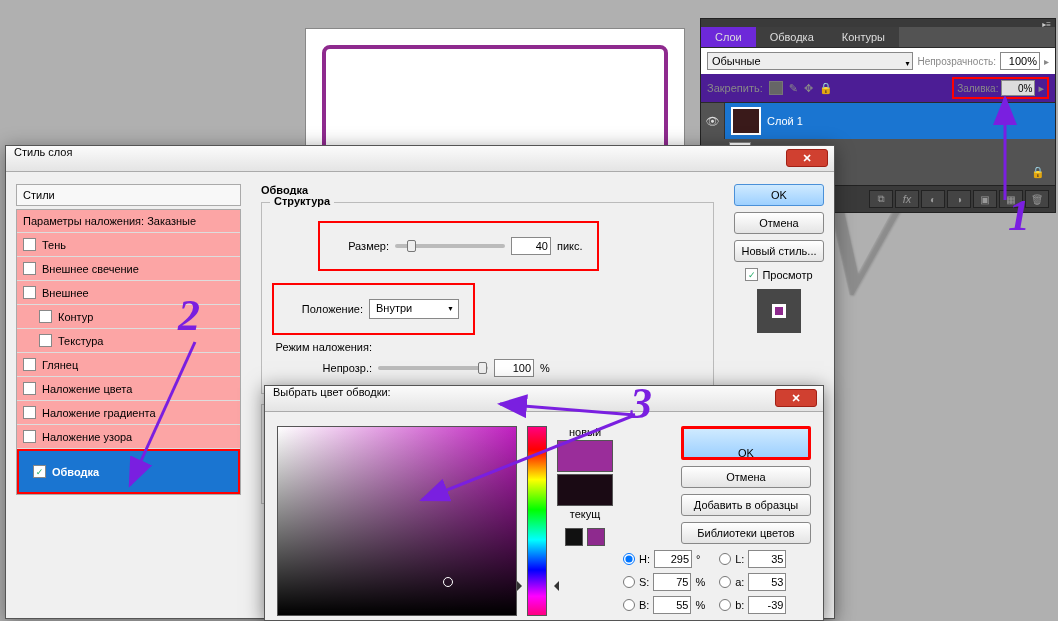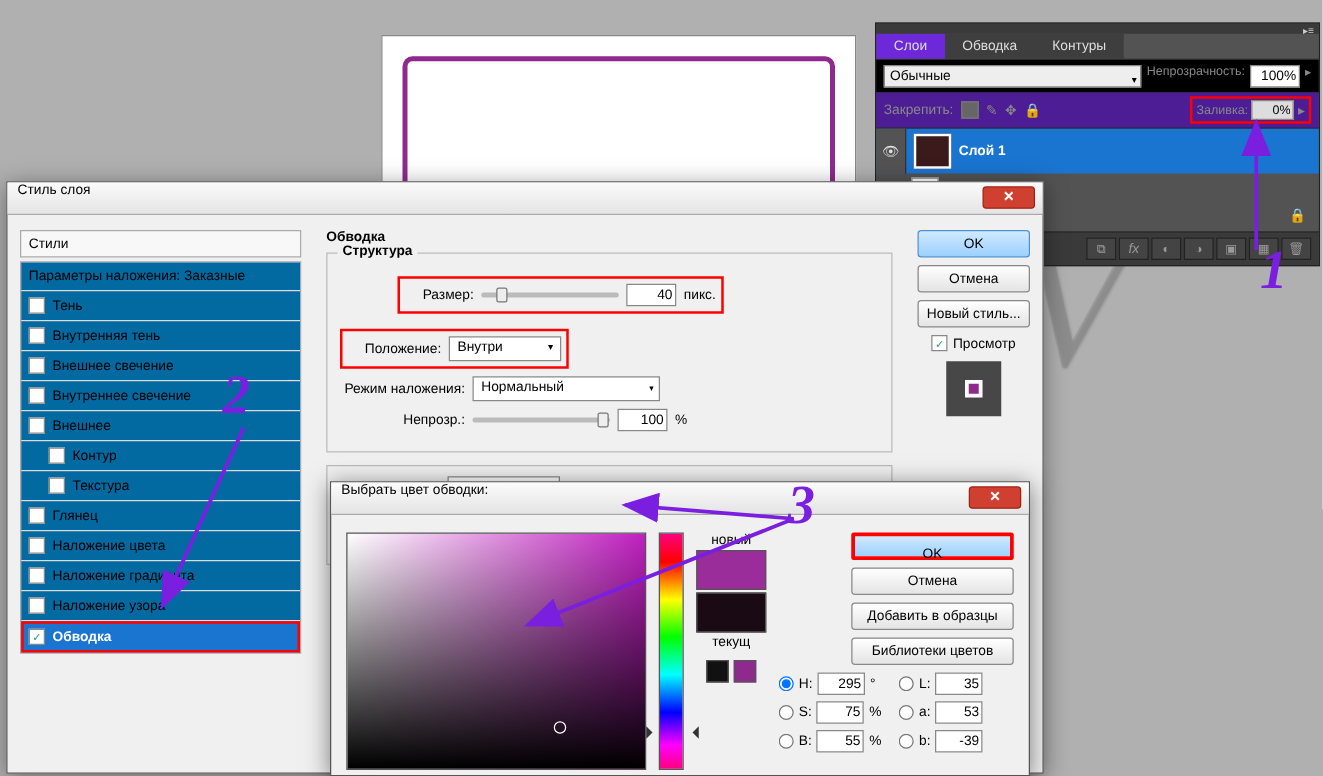--- a/index.html
+++ b/index.html
@@ -9,21 +9,21 @@
   .doc{position:absolute;left:305px;top:28px;width:380px;height:140px;background:#fff;border:1px solid #888;}
   .frame{position:absolute;left:16px;top:16px;right:16px;bottom:-10px;border:4px solid #8e2a8e;border-radius:8px;}
   
   
   .layers-panel{position:absolute;left:700px;top:18px;width:356px;background:#535353;border:1px solid #222;font-size:11px;}
   .layers-top{background:#3a3a3a;height:8px;position:relative;}
   .layers-top .tri{position:absolute;right:4px;top:1px;color:#ccc;font-size:8px;}
   .layers-tabs{display:flex;background:#535353;border-bottom:1px solid #2a2a2a;}
   .ltab{padding:4px 14px;color:#ddd;cursor:pointer;background:#3e3e3e;}
   .ltab.active{background:#6d28d9;}
-  .lrow{display:flex;align-items:flex-start;padding:4px 6px;background:#000000;gap:4px;}
+  .lrow{display:flex;align-items:center;padding:4px 6px;background:#ffffff;gap:4px;}
   .ldrop{flex:1;background:#eee;border:1px solid #888;height:18px;line-height:16px;padding:0 4px;position:relative;}
   .ldrop .dd{position:absolute;right:3px;top:3px;font-size:8px;}
   .llbl{color:#888;font-size:10px;}
   .fill-box{display:flex;align-items:center;gap:3px;border:2px solid red;padding:1px 3px;}
   .fill-box input{width:34px;height:16px;border:1px solid #888;background:#ddd;text-align:right;padding-right:2px;font-size:10px;}
   .lock-row{display:flex;align-items:center;gap:6px;padding:3px 6px;color:#888;background:#4c1d95;font-size:10px;border-bottom:1px solid #2a2a2a;}
   .lock-ic{width:14px;height:14px;border:1px solid #777;background:#666;}
   .layer-item{display:flex;align-items:center;background:#1a75d1;color:#fff;height:36px;}
   .eye{width:24px;height:36px;background:#535353;display:flex;align-items:center;justify-content:center;color:#ddd;border-right:1px solid #333;}
   .thumb{width:30px;height:28px;background:#3a1a1a;border:2px solid #fff;margin:0 6px;}
@@ -37,36 +37,36 @@
   .wm{position:absolute;left:728px;top:165px;font-size:140px;color:rgba(100,100,100,0.18);font-family:Georgia,serif;font-style:italic;letter-spacing:-8px;pointer-events:none;text-shadow:1px 1px 2px rgba(0,0,0,0.15);}
   
   
   .layerstyle{position:absolute;left:5px;top:145px;width:830px;height:474px;background:#f0f0f0;border:1px solid #555;box-shadow:0 3px 18px rgba(0,0,0,0.4);}
   .dlg-title{height:26px;background:linear-gradient(#fbfbfb,#e4e4e4);display:flex;align-items:flex-start;padding:0 8px;border-bottom:1px solid #aaa;position:relative;}
   .dlg-title .close{position:absolute;right:6px;top:3px;width:42px;height:18px;background:#d04030;border:1px solid #a02015;border-radius:3px;color:#fff;text-align:center;line-height:16px;font-weight:bold;}
   .ls-body{display:flex;height:calc(100% - 26px);}
   .ls-left{width:245px;padding:12px 10px;}
   .ls-left .hdr{border:1px solid #aaa;padding:4px 6px;margin-bottom:3px;background:#f8f8f8;}
   .ls-list{border:1px solid #aaa;}
-  .ls-item{display:flex;align-items:center;padding:5px 6px;gap:6px;border-bottom:1px solid #ddd;background:#0369a1;}
+  .ls-item{display:flex;align-items:center;padding:5px 6px;gap:6px;border-bottom:1px solid #ddd;background:#fca5a5;}
   .ls-item.sub{padding-left:22px;}
   .ls-item.sel{background:#1a75d1;color:#fff;}
   .cb{width:13px;height:13px;border:1px solid #888;background:#fff;display:inline-flex;align-items:center;justify-content:center;font-size:9px;}
   .cb.checked:after{content:"✓";color:#2a6;}
   .ls-center{flex:1;padding:12px 10px;position:relative;}
   .group{border:1px solid #bbb;padding:12px 10px 10px 10px;margin-bottom:10px;position:relative;}
   .group>.gt{position:absolute;top:-8px;left:8px;background:#f0f0f0;padding:0 4px;font-weight:bold;}
   .frow{display:flex;align-items:center;gap:6px;margin:6px 0;}
   .frow label{width:100px;text-align:right;}
   .slider{flex:0 0 110px;height:4px;background:#bbb;position:relative;border-radius:2px;}
   .slider .tk{position:absolute;top:-4px;width:9px;height:12px;background:#eee;border:1px solid #777;border-radius:2px;}
   .ninput{width:40px;height:18px;border:1px solid #888;text-align:right;padding-right:2px;}
   .ddl{height:20px;border:1px solid #888;background:#fff;padding:2px 18px 2px 6px;position:relative;min-width:90px;display:inline-block;}
   .ddl .ar{position:absolute;right:4px;top:5px;font-size:7px;}
-  .redbox{border:2px solid red;padding:4px;}
+  .redbox{border:2px solid red;padding:14px;}
   .colorwell{width:40px;height:16px;background:#8e2a8e;border:1px solid #555;display:inline-block;}
   .ls-right{width:110px;padding:12px 10px;}
   .btn{display:block;width:100%;height:22px;border:1px solid #888;border-radius:3px;background:linear-gradient(#fff,#e4e4e4);margin-bottom:6px;text-align:center;line-height:20px;cursor:pointer;}
   .btn.primary{background:linear-gradient(#cfeaff,#9dd0ff);border-color:#4a90d8;}
   .chkln{display:flex;align-items:center;gap:4px;justify-content:center;margin:4px 0;}
   .preview-sw{width:44px;height:44px;background:#474747;margin:8px auto;display:flex;align-items:center;justify-content:center;}
   .preview-sw .inner{width:14px;height:14px;background:#8e2a8e;border:3px solid #fff;}
   
   
   .picker{position:absolute;left:264px;top:385px;width:560px;height:236px;background:#f0f0f0;border:1px solid #555;box-shadow:0 3px 18px rgba(0,0,0,0.5);}
@@ -128,21 +128,21 @@
     <span style="flex:1"></span>
     <span class="fill-box">
       <span class="llbl">Заливка:</span>
       <input value="0%" style="">
       <span>▸</span>
     </span>
   </div>
   <div class="layer-item">
     <div class="eye">👁</div>
     <div class="thumb"></div>
-    <span style="font-weight:bold">Слой 1</span>
+    <span style="font-weight:normal">Слой 1</span>
   </div>
   <div class="below-layer">
       <div class="sm"></div>
     </div>
   <div class="lpad"><span>🔒</span></div>
   <div class="lbottom">
     <div class="lbtn">⧉</div>
     <div class="lbtn">
         <i>fx</i>
       </div>
@@ -165,29 +165,21 @@
       <div class="ls-list">
         <div class="ls-item">
             <span>Параметры наложения: Заказные</span>
           </div>
         <div class="ls-item">
             <span class="cb"></span>
             <span>Тень</span>
           </div>
         <div class="ls-item">
             <span class="cb"></span>
-            <span>Внутренняя тень</span>
-          </div>
-        <div class="ls-item">
-            <span class="cb"></span>
             <span>Внешнее свечение</span>
-          </div>
-        <div class="ls-item">
-            <span class="cb"></span>
-            <span>Внутреннее свечение</span>
           </div>
         <div class="ls-item">
             <span class="cb"></span>
             <span>Внешнее</span>
           </div>
         <div class="ls-item sub">
             <span class="cb"></span>
             <span>Контур</span>
           </div>
         <div class="ls-item sub">
@@ -229,21 +221,20 @@
           <span>пикс.</span>
         </div>
         <div class="frow">
           <span class="redbox" style="display:inline-flex;align-items:center;gap:6px">
             <label style="width:75px;text-align:right">Положение:</label>
             <span class="ddl"><span>Внутри</span><span class="ar">▼</span></span>
           </span>
         </div>
         <div class="frow">
           <label>Режим наложения:</label>
-          <span class="ddl" style="min-width:150px"><span>Нормальный</span><span class="ar">▾</span></span>
         </div>
         <div class="frow">
           <label>Непрозр.:</label>
           <div class="slider">
               <div class="tk" style="left:100px"></div>
             </div>
           <input class="ninput" value="100" style="">
           <span>%</span>
         </div>
       </div>

